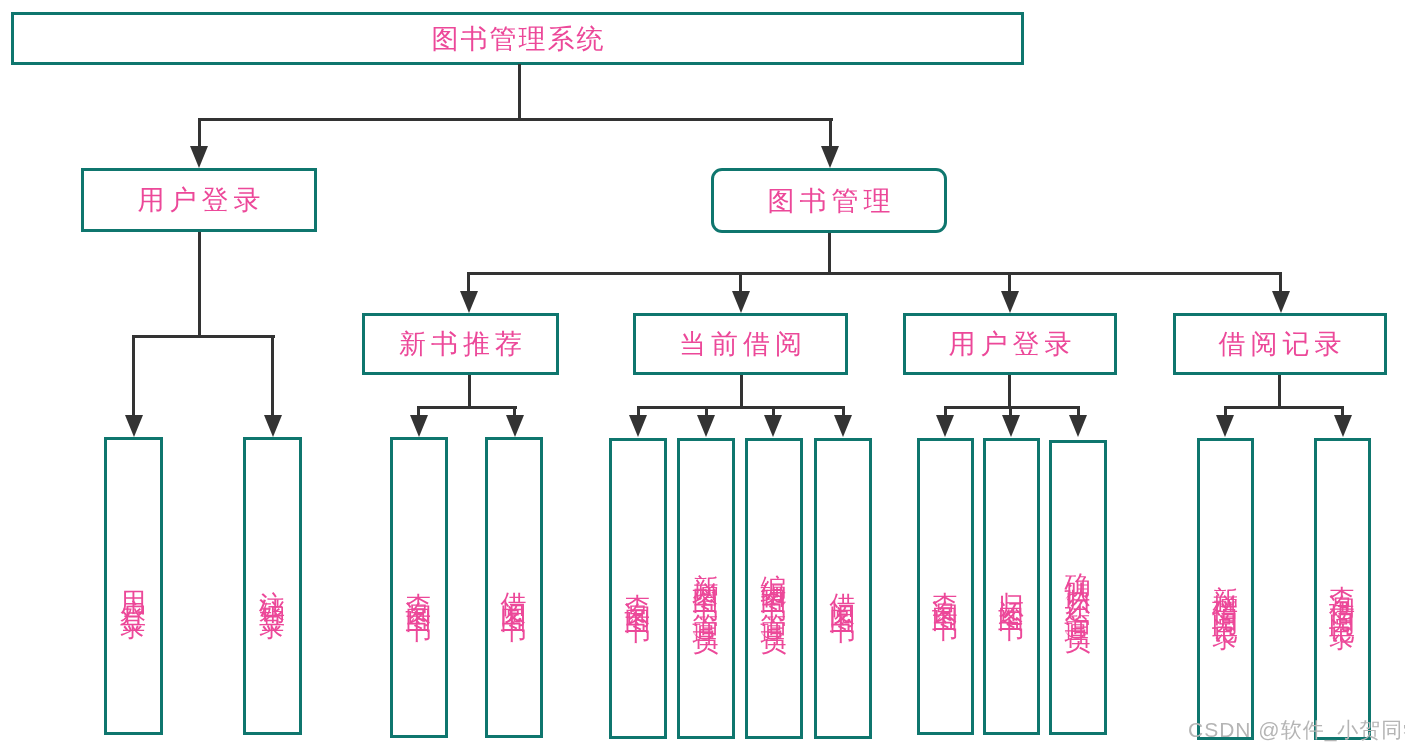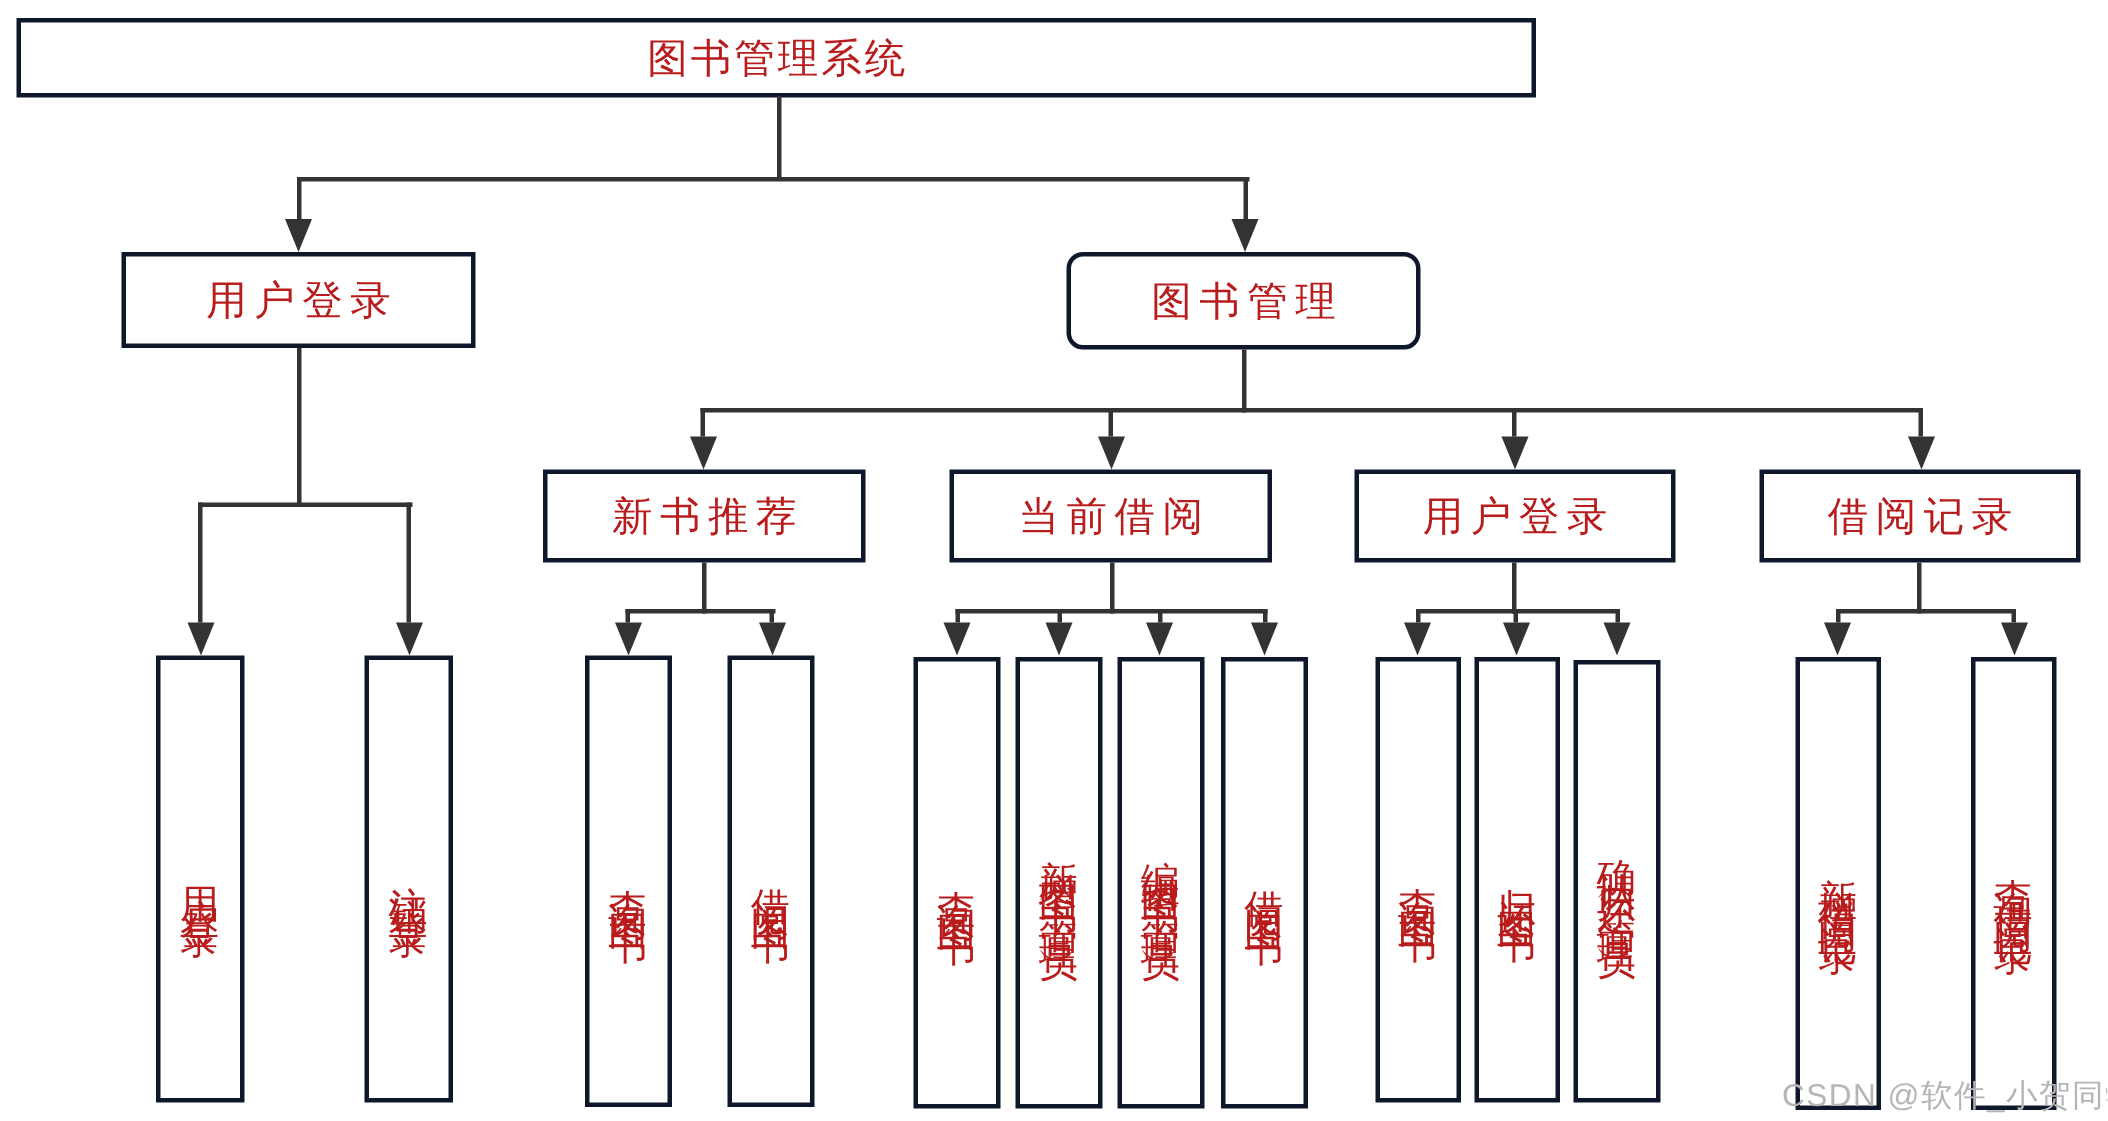--- a/index.html
+++ b/index.html
@@ -1,23 +1,23 @@
 <!DOCTYPE html>
 <html><head>
 <meta charset="utf-8">
 <style>
   html,body{margin:0;padding:0;background:#ffffff;}
   .canvas{
     position:relative;width:1405px;height:747px;background:#ffffff;
     font-family:"Liberation Sans", sans-serif;color:#1a1a1a;overflow:hidden;
   }
   .node{
-    position:absolute;box-sizing:border-box;border:3px solid #0f172a;background:#ffffff;
+    position:absolute;box-sizing:border-box;border:3px solid #0f766e;background:#ffffff;
     display:flex;align-items:center;justify-content:center;
-    font-size:27px;letter-spacing:5px;text-indent:5px;color:#b91c1c;
+    font-size:27px;letter-spacing:5px;text-indent:5px;color:#ec4899;
   }
   .node.root{letter-spacing:2px;text-indent:2px;}
   .node.v{
     writing-mode:vertical-rl;letter-spacing:8px;text-indent:0;
     font-size:26px;line-height:1;
   }
   .hline,.vline{position:absolute;background:#333333;}
   .hline{height:3px;}
   .vline{width:3px;}
   .arrow{
@@ -26,21 +26,21 @@
     border-top:22px solid #333333;
   }
   .watermark{
     position:absolute;left:1188px;top:716px;font-size:21px;color:#b5b5b5;
     letter-spacing:1px;white-space:nowrap;
   }
   
   #root          {left:11px;  top:12px;  width:1013px;height:53px;}
   #userLogin     {left:81px;  top:168px; width:236px; height:64px;}
   #bookMgmt      {left:711px; top:168px; width:236px; height:65px;border-radius:11px;}
-  #newBook       {left:362px; top:313px; width:215px; height:62px;text-align:right;}
+  #newBook       {left:362px; top:313px; width:197px; height:62px;text-align:right;}
   #bookBorrow    {left:633px; top:313px; width:215px; height:62px;}
   #currentBorrow {left:903px; top:313px; width:214px; height:62px;}
   #borrowRecord  {left:1173px;top:313px; width:214px; height:62px;}
   #leafUserLogin {left:104px; top:437px; width:59px;  height:298px;}
   #leafLogout    {left:243px; top:437px; width:59px;  height:298px;}
   #leafNbQuery   {left:390px; top:437px; width:58px;  height:301px;}
   #leafNbBorrow  {left:485px; top:437px; width:58px;  height:301px;}
   #leafBbQuery   {left:609px; top:438px; width:58px;  height:301px;}
   #leafBbAdd     {left:677px; top:438px; width:58px;  height:301px;}
   #leafBbEdit    {left:745px; top:438px; width:58px;  height:301px;}

